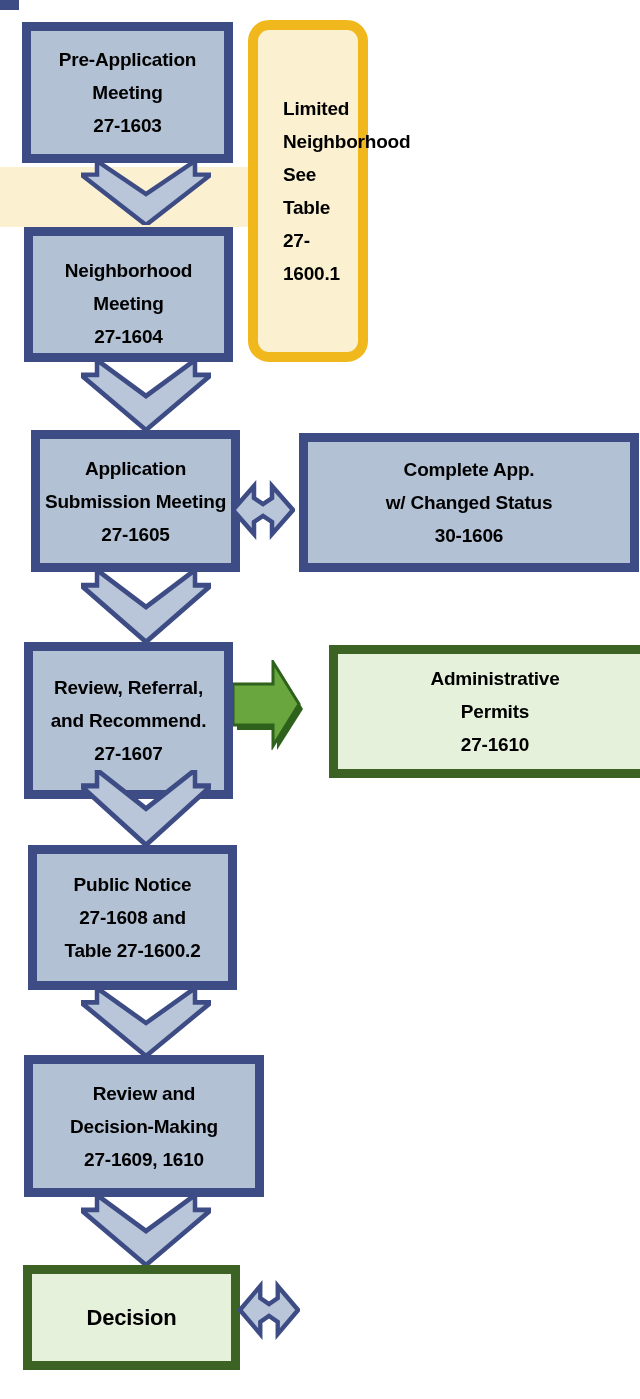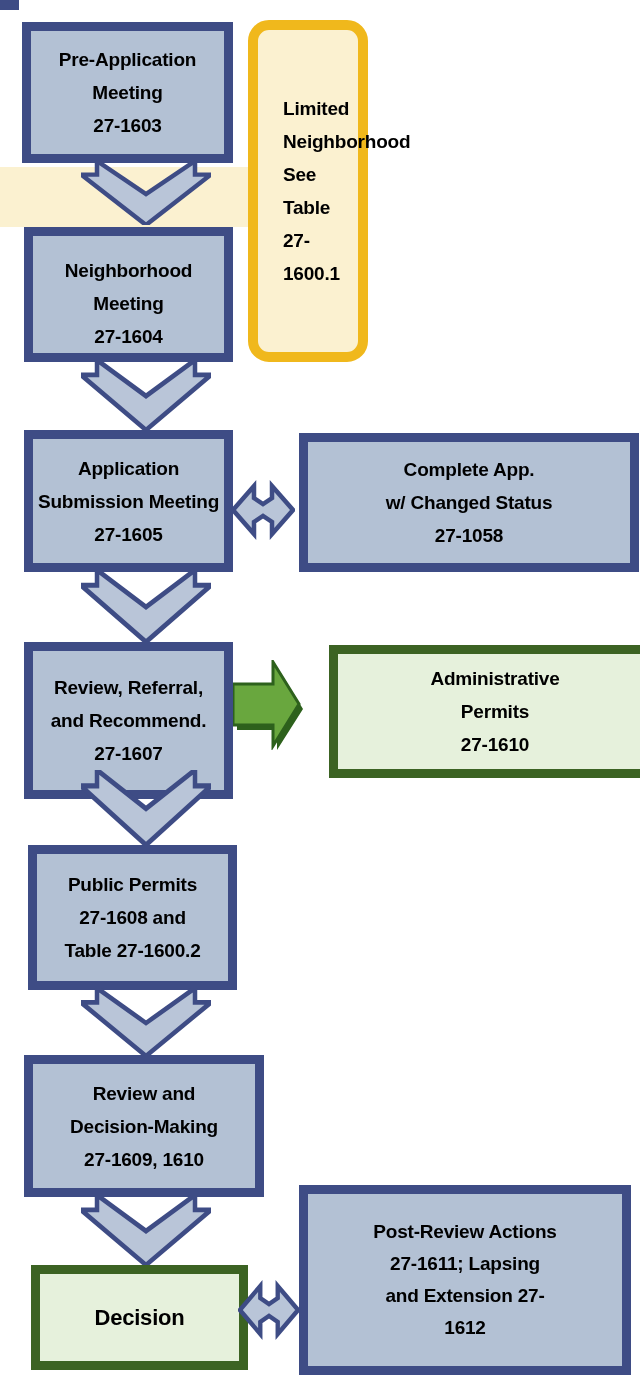--- a/index.html
+++ b/index.html
@@ -66,34 +66,34 @@
   <div class="step" style="left:24px; top:227px; width:209px; height:135px;justify-content:flex-end;">
     <span>Neighborhood</span>
     <span>Meeting</span>
     <span>27-1604</span>
   </div>
 
   <svg class="abs navy-arrow" style="left:81px; top:360px;" width="130" height="70" viewBox="0 0 130 66" preserveAspectRatio="none">
     <path d="M16,0 L16,14 L0,14 L65,66 L130,14 L114,14 L114,0 L65,34 Z" fill="#b9c5d8"></path>
   </svg>
 
-  <div class="step" style="left:24px; top:430px; width:209px; height:142px;">
+  <div class="step" style="left:31px; top:430px; width:209px; height:142px;">
     <span>Application</span>
     <span>Submission Meeting</span>
     <span>27-1605</span>
   </div>
 
   <svg class="abs navy-arrow" style="left:231px; top:477px;" width="64" height="66" viewBox="0 0 64 66" preserveAspectRatio="none">
     <path d="M2,33 L23,9 L23,21 L32,27 L41,21 L41,9 L62,33 L41,57 L41,45 L32,39 L23,45 L23,57 Z" fill="#b9c5d8"></path>
   </svg>
 
   <div class="step" style="left:299px; top:433px; width:340px; height:139px;">
     <span>Complete App.</span>
     <span>w/ Changed Status</span>
-    <span>27-1058</span>
+    <span>30-1606</span>
   </div>
 
   <svg class="abs navy-arrow" style="left:81px; top:570px;" width="130" height="72" viewBox="0 0 130 66" preserveAspectRatio="none">
     <path d="M16,0 L16,14 L0,14 L65,66 L130,14 L114,14 L114,0 L65,34 Z" fill="#b9c5d8"></path>
   </svg>
 
   <div class="step" style="left:24px; top:642px; width:209px; height:157px;">
     <span>Review, Referral,</span>
     <span>and Recommend.</span>
     <span>27-1607</span>
@@ -108,47 +108,41 @@
     <span>Administrative</span>
     <span>Permits</span>
     <span>27-1610</span>
   </div>
 
   <svg class="abs navy-arrow" style="left:81px; top:770px;" width="130" height="75" viewBox="0 0 130 66" preserveAspectRatio="none">
     <path d="M16,0 L16,14 L0,14 L65,66 L130,14 L114,14 L114,0 L65,34 Z" fill="#b9c5d8"></path>
   </svg>
 
   <div class="step" style="left:28px; top:845px; width:209px; height:145px;">
-    <span>Public Permits</span>
+    <span>Public Notice</span>
     <span>27-1608 and</span>
     <span>Table 27-1600.2</span>
   </div>
 
   <svg class="abs navy-arrow" style="left:81px; top:988px;" width="130" height="68" viewBox="0 0 130 66" preserveAspectRatio="none">
     <path d="M16,0 L16,14 L0,14 L65,66 L130,14 L114,14 L114,0 L65,34 Z" fill="#b9c5d8"></path>
   </svg>
 
   <div class="step" style="left:24px; top:1055px; width:240px; height:142px;">
     <span>Review and</span>
     <span>Decision-Making</span>
     <span>27-1609, 1610</span>
   </div>
 
   <svg class="abs navy-arrow" style="left:81px; top:1195px;" width="130" height="70" viewBox="0 0 130 66" preserveAspectRatio="none">
     <path d="M16,0 L16,14 L0,14 L65,66 L130,14 L114,14 L114,0 L65,34 Z" fill="#b9c5d8"></path>
   </svg>
 
-  <div class="step green" style="left:23px; top:1265px; width:217px; height:105px;margin-left:8px;">
+  <div class="step green" style="left:23px; top:1265px; width:217px; height:105px;">
     <span class="decision-label">Decision</span>
   </div>
 
   <svg class="abs navy-arrow" style="left:238px; top:1277px;" width="62" height="66" viewBox="0 0 64 66" preserveAspectRatio="none">
     <path d="M2,33 L23,9 L23,21 L32,27 L41,21 L41,9 L62,33 L41,57 L41,45 L32,39 L23,45 L23,57 Z" fill="#b9c5d8"></path>
   </svg>
 
-  <div class="step small-lh" style="left:299px; top:1185px; width:332px; height:190px;">
-    <span>Post-Review Actions</span>
-    <span>27-1611; Lapsing</span>
-    <span>and Extension 27-</span>
-    <span>1612</span>
-  </div>
 
 </div>
 
 </body></html>

